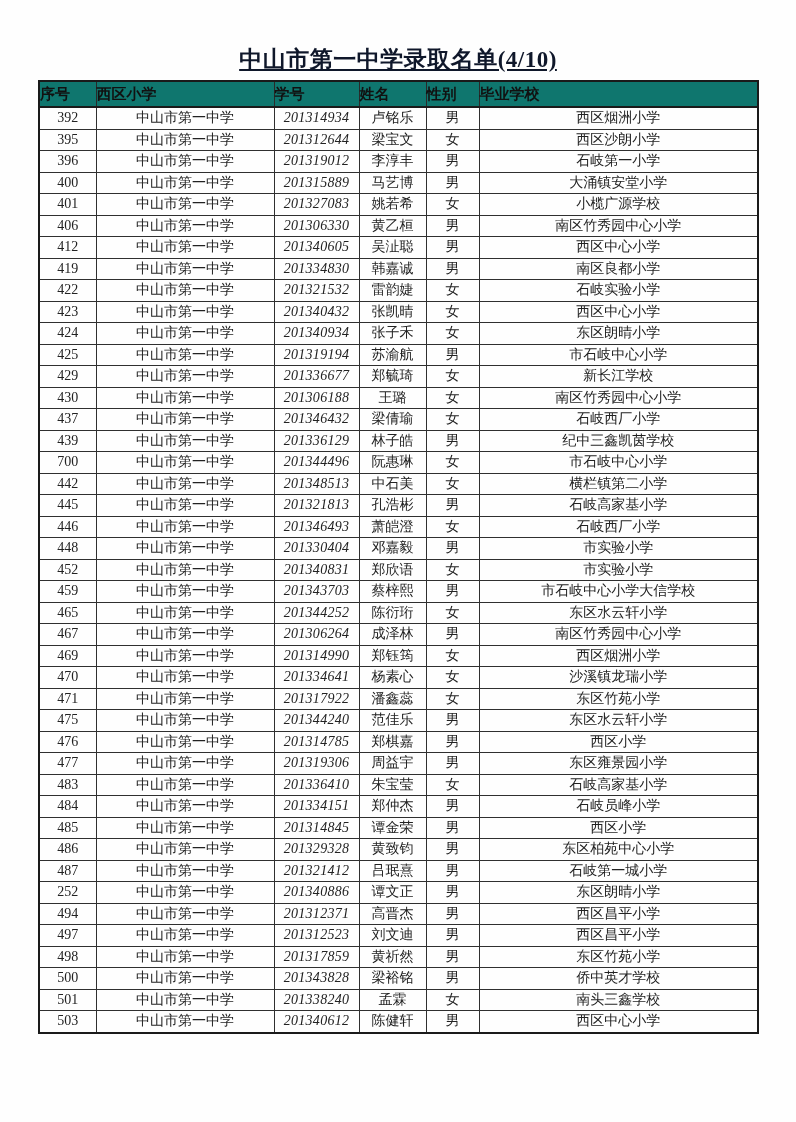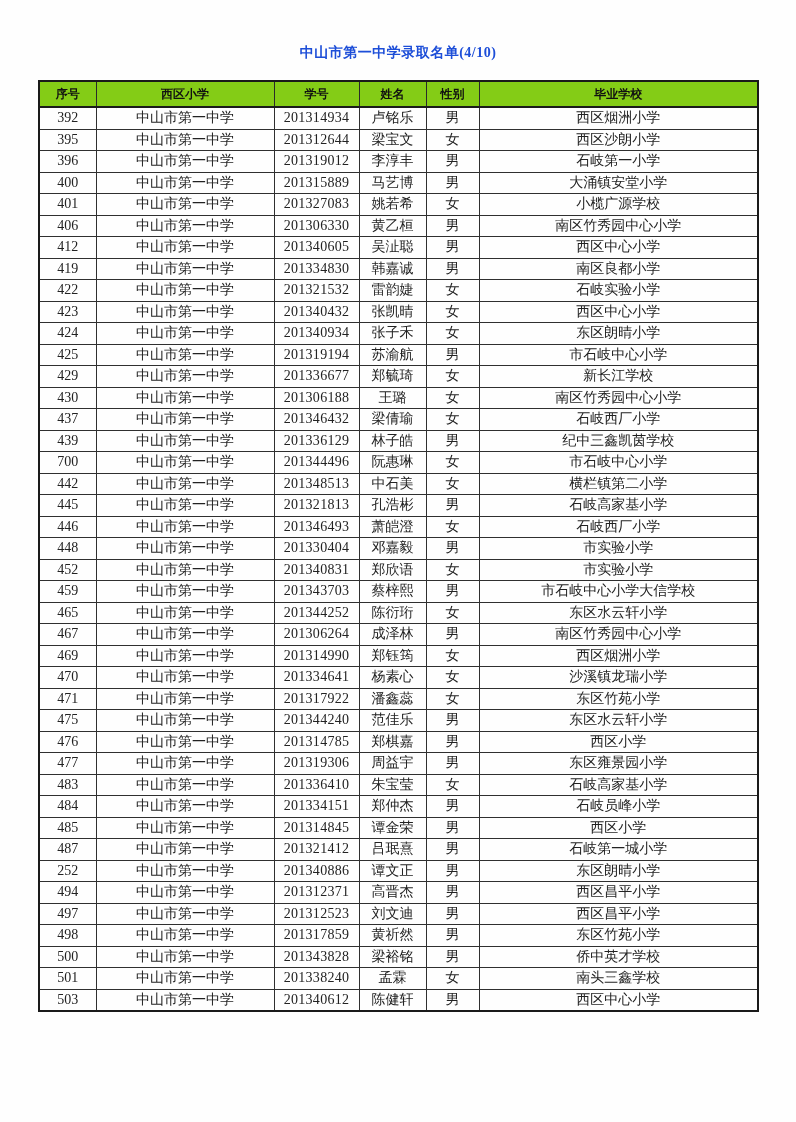--- a/index.html
+++ b/index.html
@@ -15,62 +15,64 @@
     margin: 0 auto;
     background: #fefefe;
     color: #1c1c1c;
     overflow: hidden;
     box-sizing: border-box;
   }
   .doc-title {
     margin: 0;
     padding-top: 44px;
     text-align: center;
-    font-size: 14px;
+    font-size: 23px;
     font-weight: bold;
-    color: #1d4ed8;
+    color: #0f172a;
     letter-spacing: 0.5px;
+    text-decoration: underline;
   }
   .table-wrap {
     position: absolute;
     left: 38px;
     top: 80px;
     width: 719px;
   }
   table.roster {
     width: 719px;
     border-collapse: collapse;
     table-layout: fixed;
     border: 2px solid #1a1a1a;
     font-size: 14px;
   }
   table.roster th {
     border: 1px solid #2a2a2a;
     border-bottom: 2px solid #1a1a1a;
     height: 24px;
     padding: 0;
-    font-size: 12px;
+    font-size: 15px;
     font-weight: bold;
-    text-align: center;
+    text-align: left;
     color: #111;
-    background: #84cc16;
+    background: #0f766e;
   }
   table.roster td {
     border: 1px solid #2f2f2f;
     height: 20.5px;
     padding: 0 2px;
     text-align: center;
     vertical-align: middle;
     color: #222;
     white-space: nowrap;
     overflow: hidden;
   }
   table.roster td.col-id {
     font-family: "Liberation Serif", "DejaVu Serif", serif;
     letter-spacing: 0.3px;
+    font-style: italic;
   }
 </style>
 </head>
 <body>
 
 <div class="page">
   <h1 class="doc-title">中山市第一中学录取名单(4/10)</h1>
 
   <div class="table-wrap">
     <table class="roster">
@@ -359,20 +361,28 @@
           </tr>
           <tr>
             <td>485</td>
             <td>中山市第一中学</td>
             <td class="col-id">201314845</td>
             <td>谭金荣</td>
             <td>男</td>
             <td>西区小学</td>
           </tr>
           <tr>
+            <td>486</td>
+            <td>中山市第一中学</td>
+            <td class="col-id">201329328</td>
+            <td>黄致钧</td>
+            <td>男</td>
+            <td>东区柏苑中心小学</td>
+          </tr>
+          <tr>
             <td>487</td>
             <td>中山市第一中学</td>
             <td class="col-id">201321412</td>
             <td>吕珉熹</td>
             <td>男</td>
             <td>石岐第一城小学</td>
           </tr>
           <tr>
             <td>252</td>
             <td>中山市第一中学</td>

